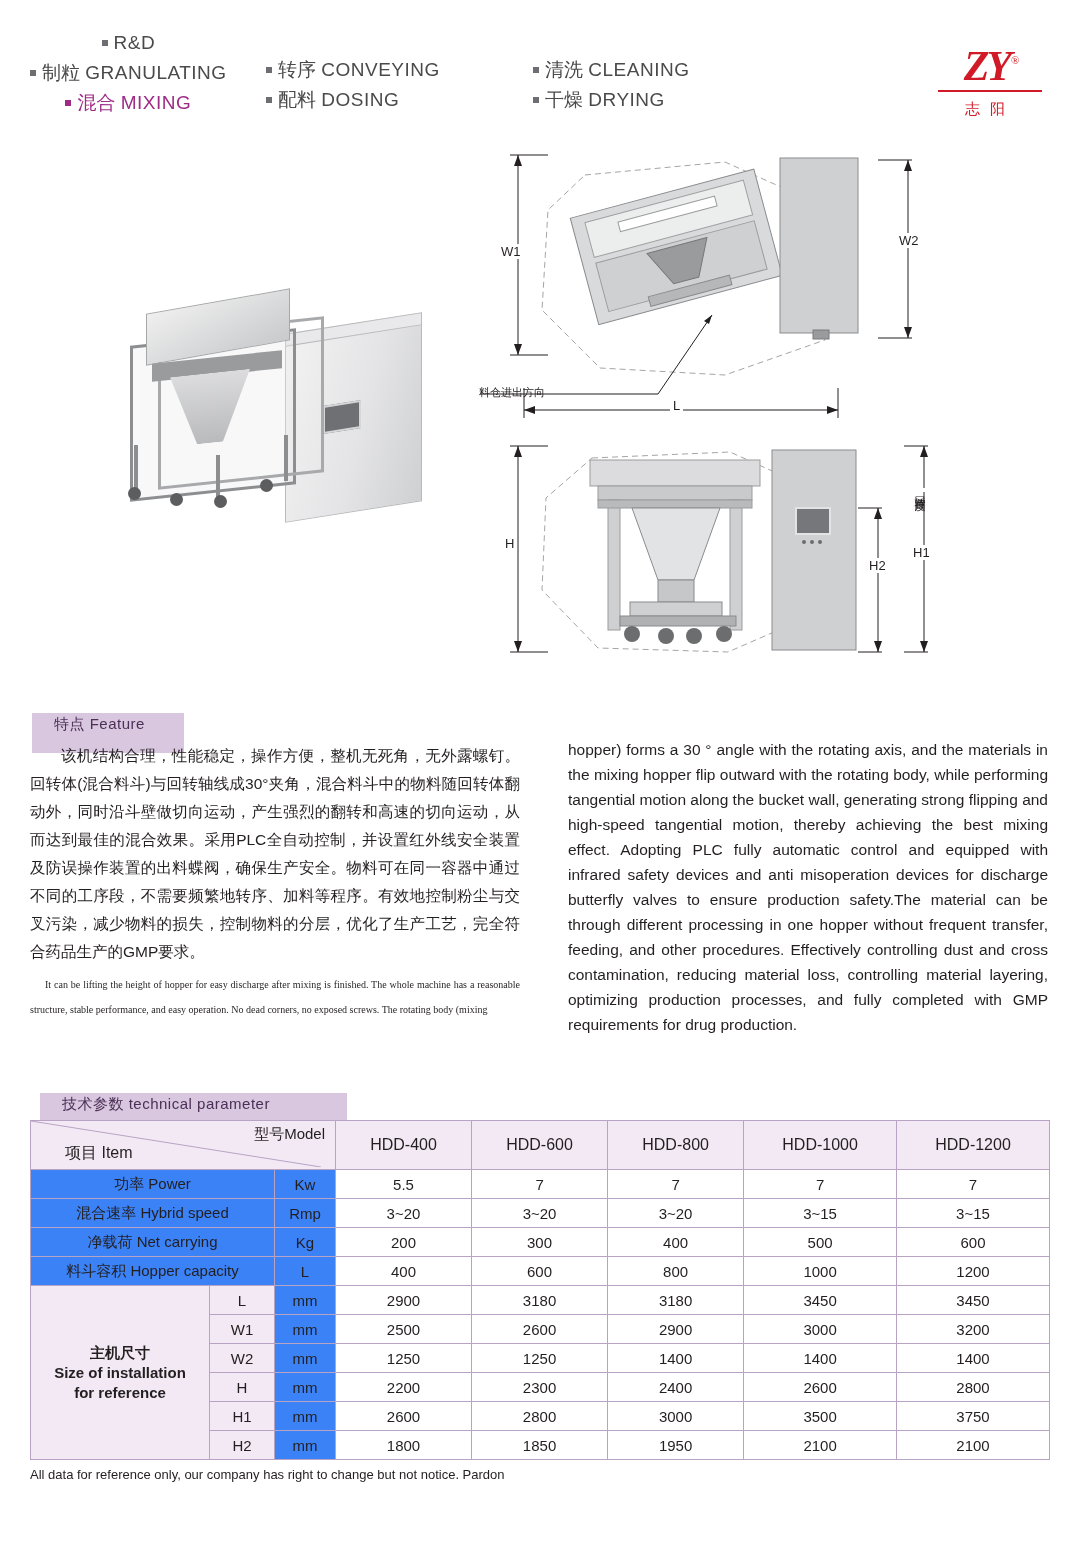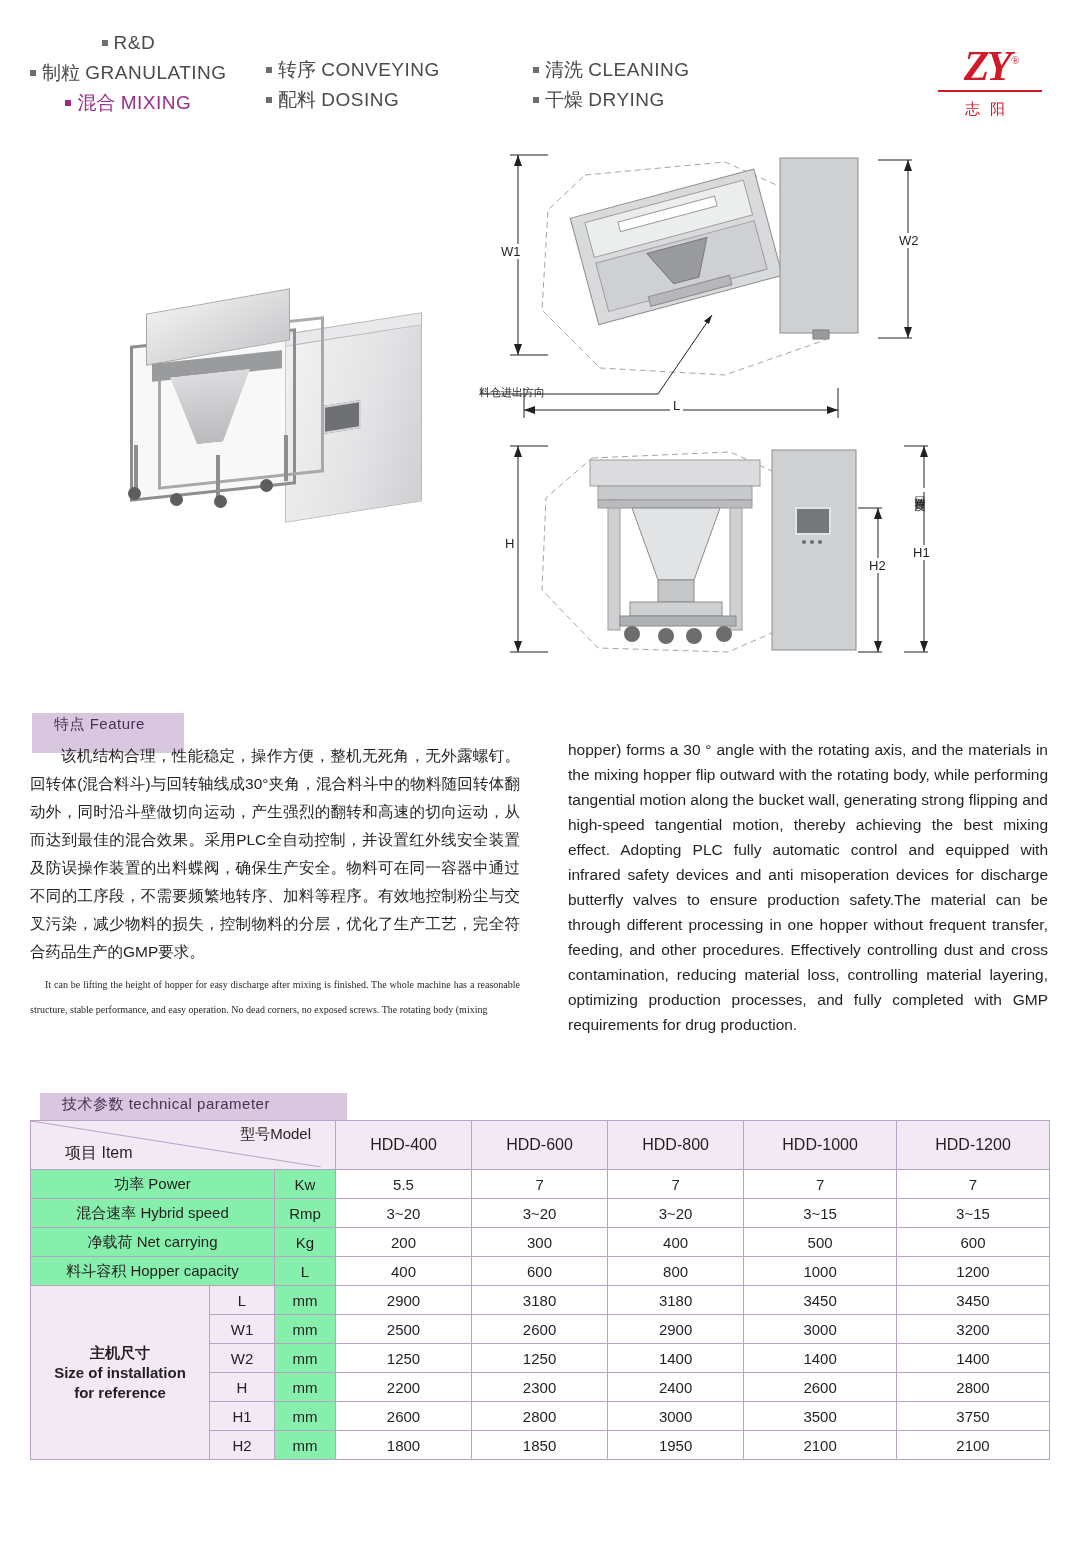--- a/index.html
+++ b/index.html
@@ -235,37 +235,37 @@
     font-size: 15px;
   }
   table.spec td {
     border: 1px solid #b9a3c4;
     text-align: center;
     height: 26px;
     padding: 1px 2px;
     color: #231f20;
   }
   table.spec td.lbl {
-    background: #86efac;
+    background: #3b82f6;
   }
   table.spec td.hdr {
     background: #f2e9f4;
     font-size: 16px;
   }
   table.spec td.modelhdr {
     background: #f2e9f4;
     font-size: 16px;
     height: 46px;
     position: relative;
   }
   .modelhdr .item {
     position: absolute; left: 34px; bottom: 5px; font-size: 16px;
   }
   .modelhdr .model {
-    position: absolute; right: 24px; top: 4px; font-size: 15px;
+    position: absolute; right: 10px; top: 4px; font-size: 15px;
   }
   .modelhdr .slash {
     position: absolute; left: 0; top: 0; width: 100%; height: 100%;
     overflow: hidden;
   }
   .modelhdr .slash svg { display: block; }
   td.unit { width: 56px; }
   td.sizeblk {
     background: #f2e9f4;
     font-size: 15px;
@@ -593,13 +593,14 @@
     <td>1800</td>
     <td>1850</td>
     <td>1950</td>
     <td>2100</td>
     <td>2100</td>
   </tr>
 </tbody>
   </table>
 
 <div class="foot">
+  <div>All data for reference only, our company has right to change but not notice. Pardon</div>
 </div>
 
 </body></html>

